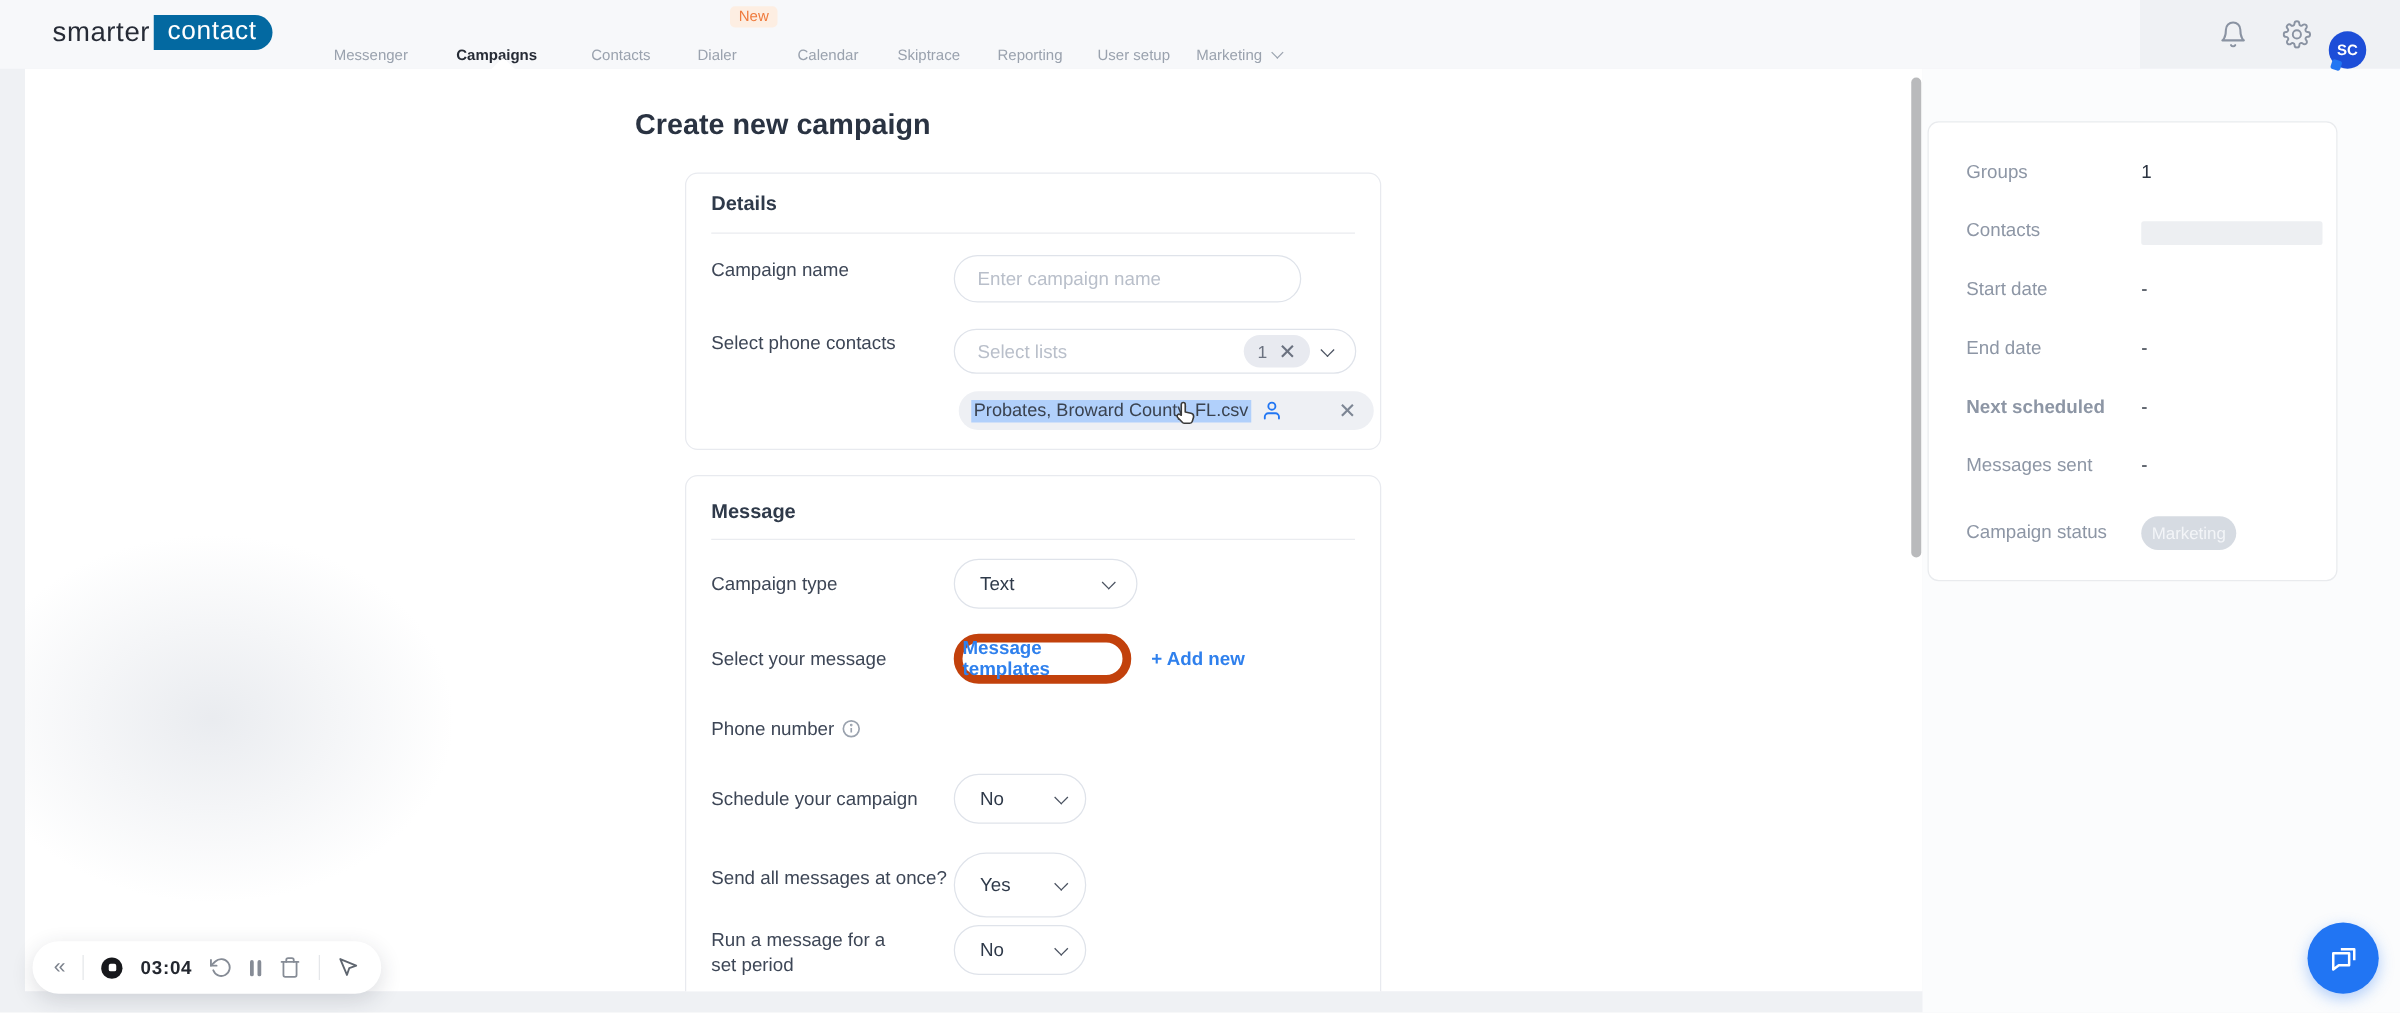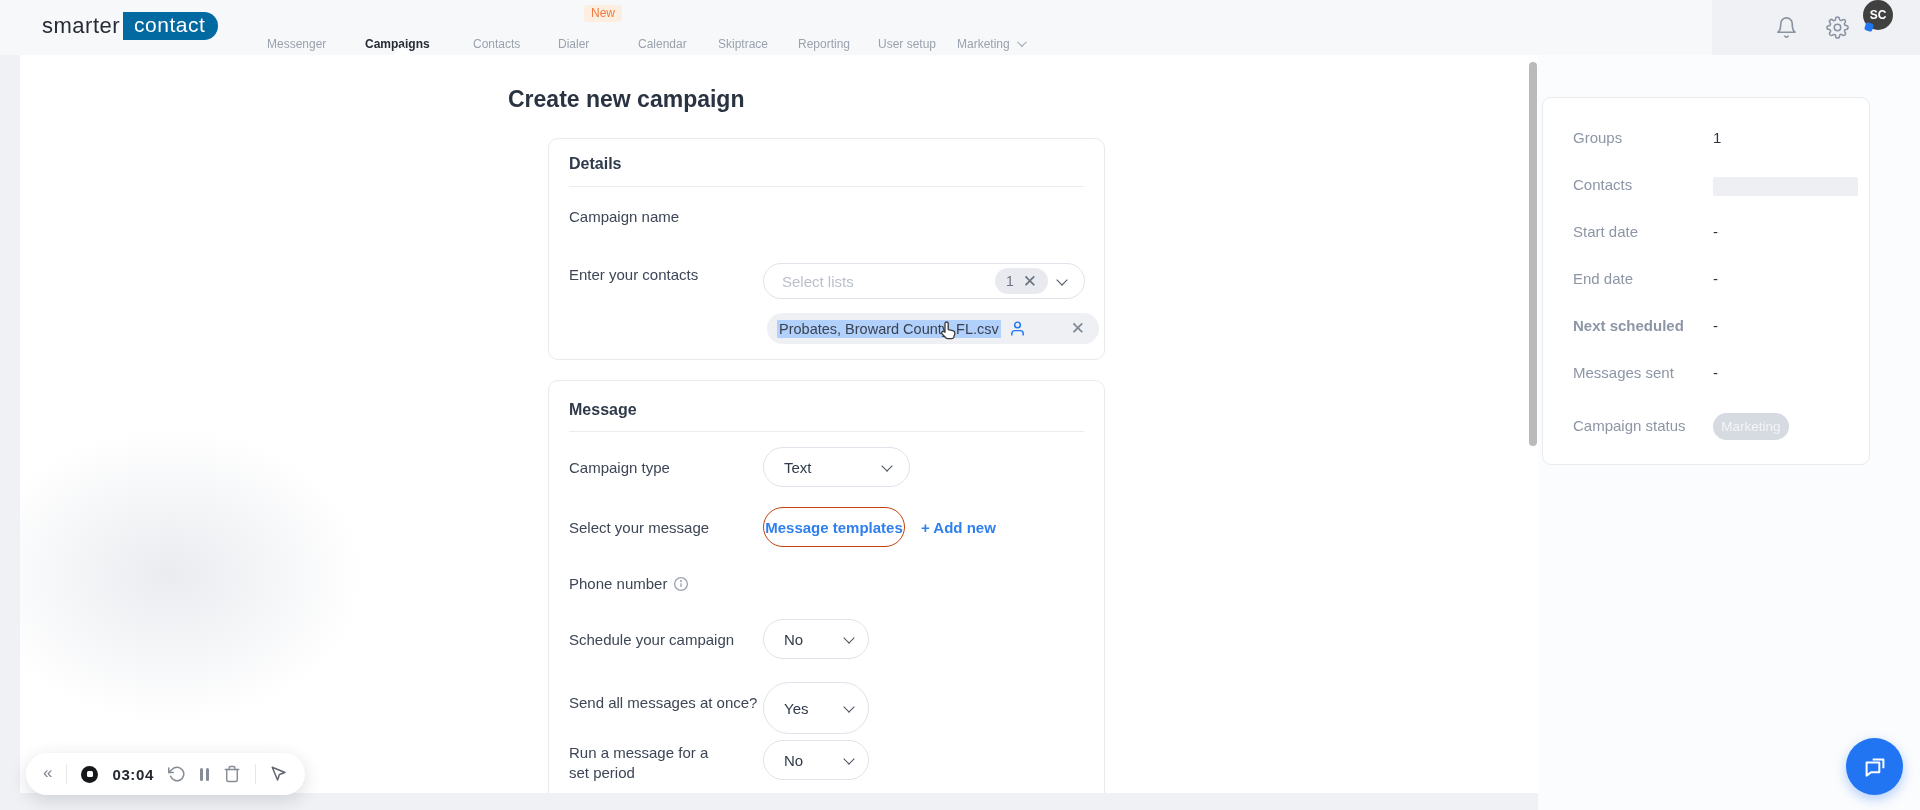--- a/index.html
+++ b/index.html
@@ -10,21 +10,21 @@
   
   .topnav { position:absolute; left:0; top:0; width:1712px; height:55px; background:#f7f8fa; z-index:5; }
   .logo { position:absolute; left:42px; top:12px; display:flex; align-items:center; }
   .logo-word { font-size:22px; color:#262b36; font-weight:500; letter-spacing:.5px; }
   .logo-pill { margin-left:3px; background:#0369a1; color:#fff; font-size:21px; font-weight:500; letter-spacing:.5px; padding:1px 13px 3px 11px; border-radius:7px 999px 999px 7px; }
   .nav-item { position:absolute; top:16px; height:55px; display:flex; align-items:center; font-size:12px; color:#9aa2ae; cursor:pointer; }
   .nav-item.active { color:#262b35; font-weight:700; }
   .nav-new { position:absolute; left:584px; top:5px; background:#fdeee2; color:#ef7b3e; font-size:12px; padding:1px 7px 2px; border-radius:4px; }
   .nav-caret { margin-left:7px; width:7px; height:7px; border-right:1.6px solid #9aa2ae; border-bottom:1.6px solid #9aa2ae; transform:rotate(45deg) translateY(-2px); }
   .navicon { position:absolute; top:16px; width:23px; height:23px; color:#8a93a2; cursor:pointer; }
-  .avatar { position:absolute; left:1863px; top:0; width:30px; height:30px; background:#404040; border-radius:50%; color:#fff; font-size:12px; font-weight:700; display:flex; align-items:center; justify-content:center; cursor:pointer; }
+  .avatar { position:absolute; left:1863px; top:25px; width:30px; height:30px; background:#1d4ed8; border-radius:50%; color:#fff; font-size:12px; font-weight:700; display:flex; align-items:center; justify-content:center; cursor:pointer; }
   .avatar::after { content:""; position:absolute; left:2px; bottom:-1px; width:8px; height:8px; background:#2176f3; border-radius:2px; transform:rotate(18deg); }
   .nav-diamond { position:absolute; left:395px; top:49px; width:15px; height:15px; background:#ffffff; transform:rotate(45deg); border-radius:2px; opacity:.95; }
 
   
   .main-panel { position:absolute; left:20px; top:55px; width:1508px; height:738px; background:#fff; overflow:hidden; z-index:1; }
   .soft-blob { position:absolute; left:-60px; top:360px; width:420px; height:320px; background:radial-gradient(ellipse at center, rgba(216,220,227,0.55) 0%, rgba(216,220,227,0) 65%); }
   .scrollbar-track { position:absolute; left:1528px; top:55px; width:10px; height:738px; background:#ffffff; z-index:2; }
   .scrollbar-thumb { position:absolute; left:1px; top:7px; width:8px; height:384px; background:#b9babc; border-radius:4px; }
   .right-region { position:absolute; left:1538px; top:55px; width:382px; height:755px; background:#fbfcfd; }
 
@@ -42,21 +42,21 @@
   .value-text { color:#2f3a4a; padding-left:20px; flex:1; }
   .chev { width:8px; height:8px; border-right:1.8px solid #4a5260; border-bottom:1.8px solid #4a5260; transform:rotate(45deg); margin-right:18px; margin-top:-3px; flex:none; }
   .count-chip { flex:none; display:flex; align-items:center; gap:9px; background:#e8eaf0; border-radius:999px; height:26px; padding:0 11px; margin-right:10px; color:#6b7280; font-size:14px; cursor:pointer; }
   .count-chip .x { font-size:17px; color:#6b7280; line-height:1; }
 
   .selected-pill { position:absolute; left:218px; top:174px; width:332px; height:31px; background:#eef0f4; border-radius:999px; display:flex; align-items:center; font-size:14.5px; color:#3a424f; cursor:pointer; }
   .selected-pill .sel-text { margin-left:10px; background:#b1d0fb; padding:1px 2px; white-space:nowrap; }
   .selected-pill .person { width:17px; height:17px; color:#2176f3; margin-left:8px; flex:none; }
   .selected-pill .x-btn { margin-left:auto; margin-right:14px; font-size:17px; color:#7d8694; }
 
-  .btn-outline-blue { position:absolute; border:1px solid #c2410c; color:#2f80ed; background:#fff; border-radius:999px; font-size:15px; font-weight:700; display:flex; align-items:center; justify-content:center; cursor:pointer; }
+  .btn-outline-blue { position:absolute; border:7px solid #c2410c; color:#2f80ed; background:#fff; border-radius:999px; font-size:15px; font-weight:700; display:flex; align-items:center; justify-content:center; cursor:pointer; }
   .link-blue { position:absolute; color:#2f80ed; font-size:15px; font-weight:700; cursor:pointer; display:flex; align-items:center; }
   .info-ic { width:16px; height:16px; margin-left:6px; color:#9aa2ae; vertical-align:-3px; }
 
   
   .summary-card { position:absolute; left:1542px; top:97px; width:328px; height:368px; background:#fff; border:1px solid #e9ebee; border-radius:9px; z-index:2; }
   .sum-label { position:absolute; left:30px; font-size:15px; color:#8d96a5; }
   .sum-value { position:absolute; left:170px; font-size:15px; color:#2c3441; }
   .skeleton { position:absolute; left:170px; top:79px; width:145px; height:19px; background:#edeff2; border-radius:2px; }
   .status-badge { position:absolute; left:170px; top:315px; width:76px; height:27px; background:#d6dbe2; border-radius:999px; color:#f3f5f8; font-size:13.5px; display:flex; align-items:center; justify-content:center; }
 
@@ -87,22 +87,25 @@
   <div class="main-panel">
     <div class="soft-blob"></div>
 
     <div class="page-title">Create new campaign</div>
 
     <div class="card" style="top:83px; height:222px;">
       <div class="card-title">Details</div>
       <div class="card-divider"></div>
 
       <div class="form-label" style="top:68px;">Campaign name</div>
-
-      <div class="form-label" style="top:126px;">Enter your contacts</div>
+      <div class="pill-input" style="left:214px; top:65px; width:278px; height:38px;">
+        <input type="text" placeholder="Enter campaign name" style="">
+      </div>
+
+      <div class="form-label" style="top:126px;">Select phone contacts</div>
       <div class="pill-input" style="left:214px; top:124px; width:322px; height:36px; cursor:pointer;">
         <span class="placeholder-text">Select lists</span>
         <span class="count-chip">
           <span>1</span>
           <span class="x">✕</span>
         </span>
         <span class="chev"></span>
       </div>
 
       <div class="selected-pill">

